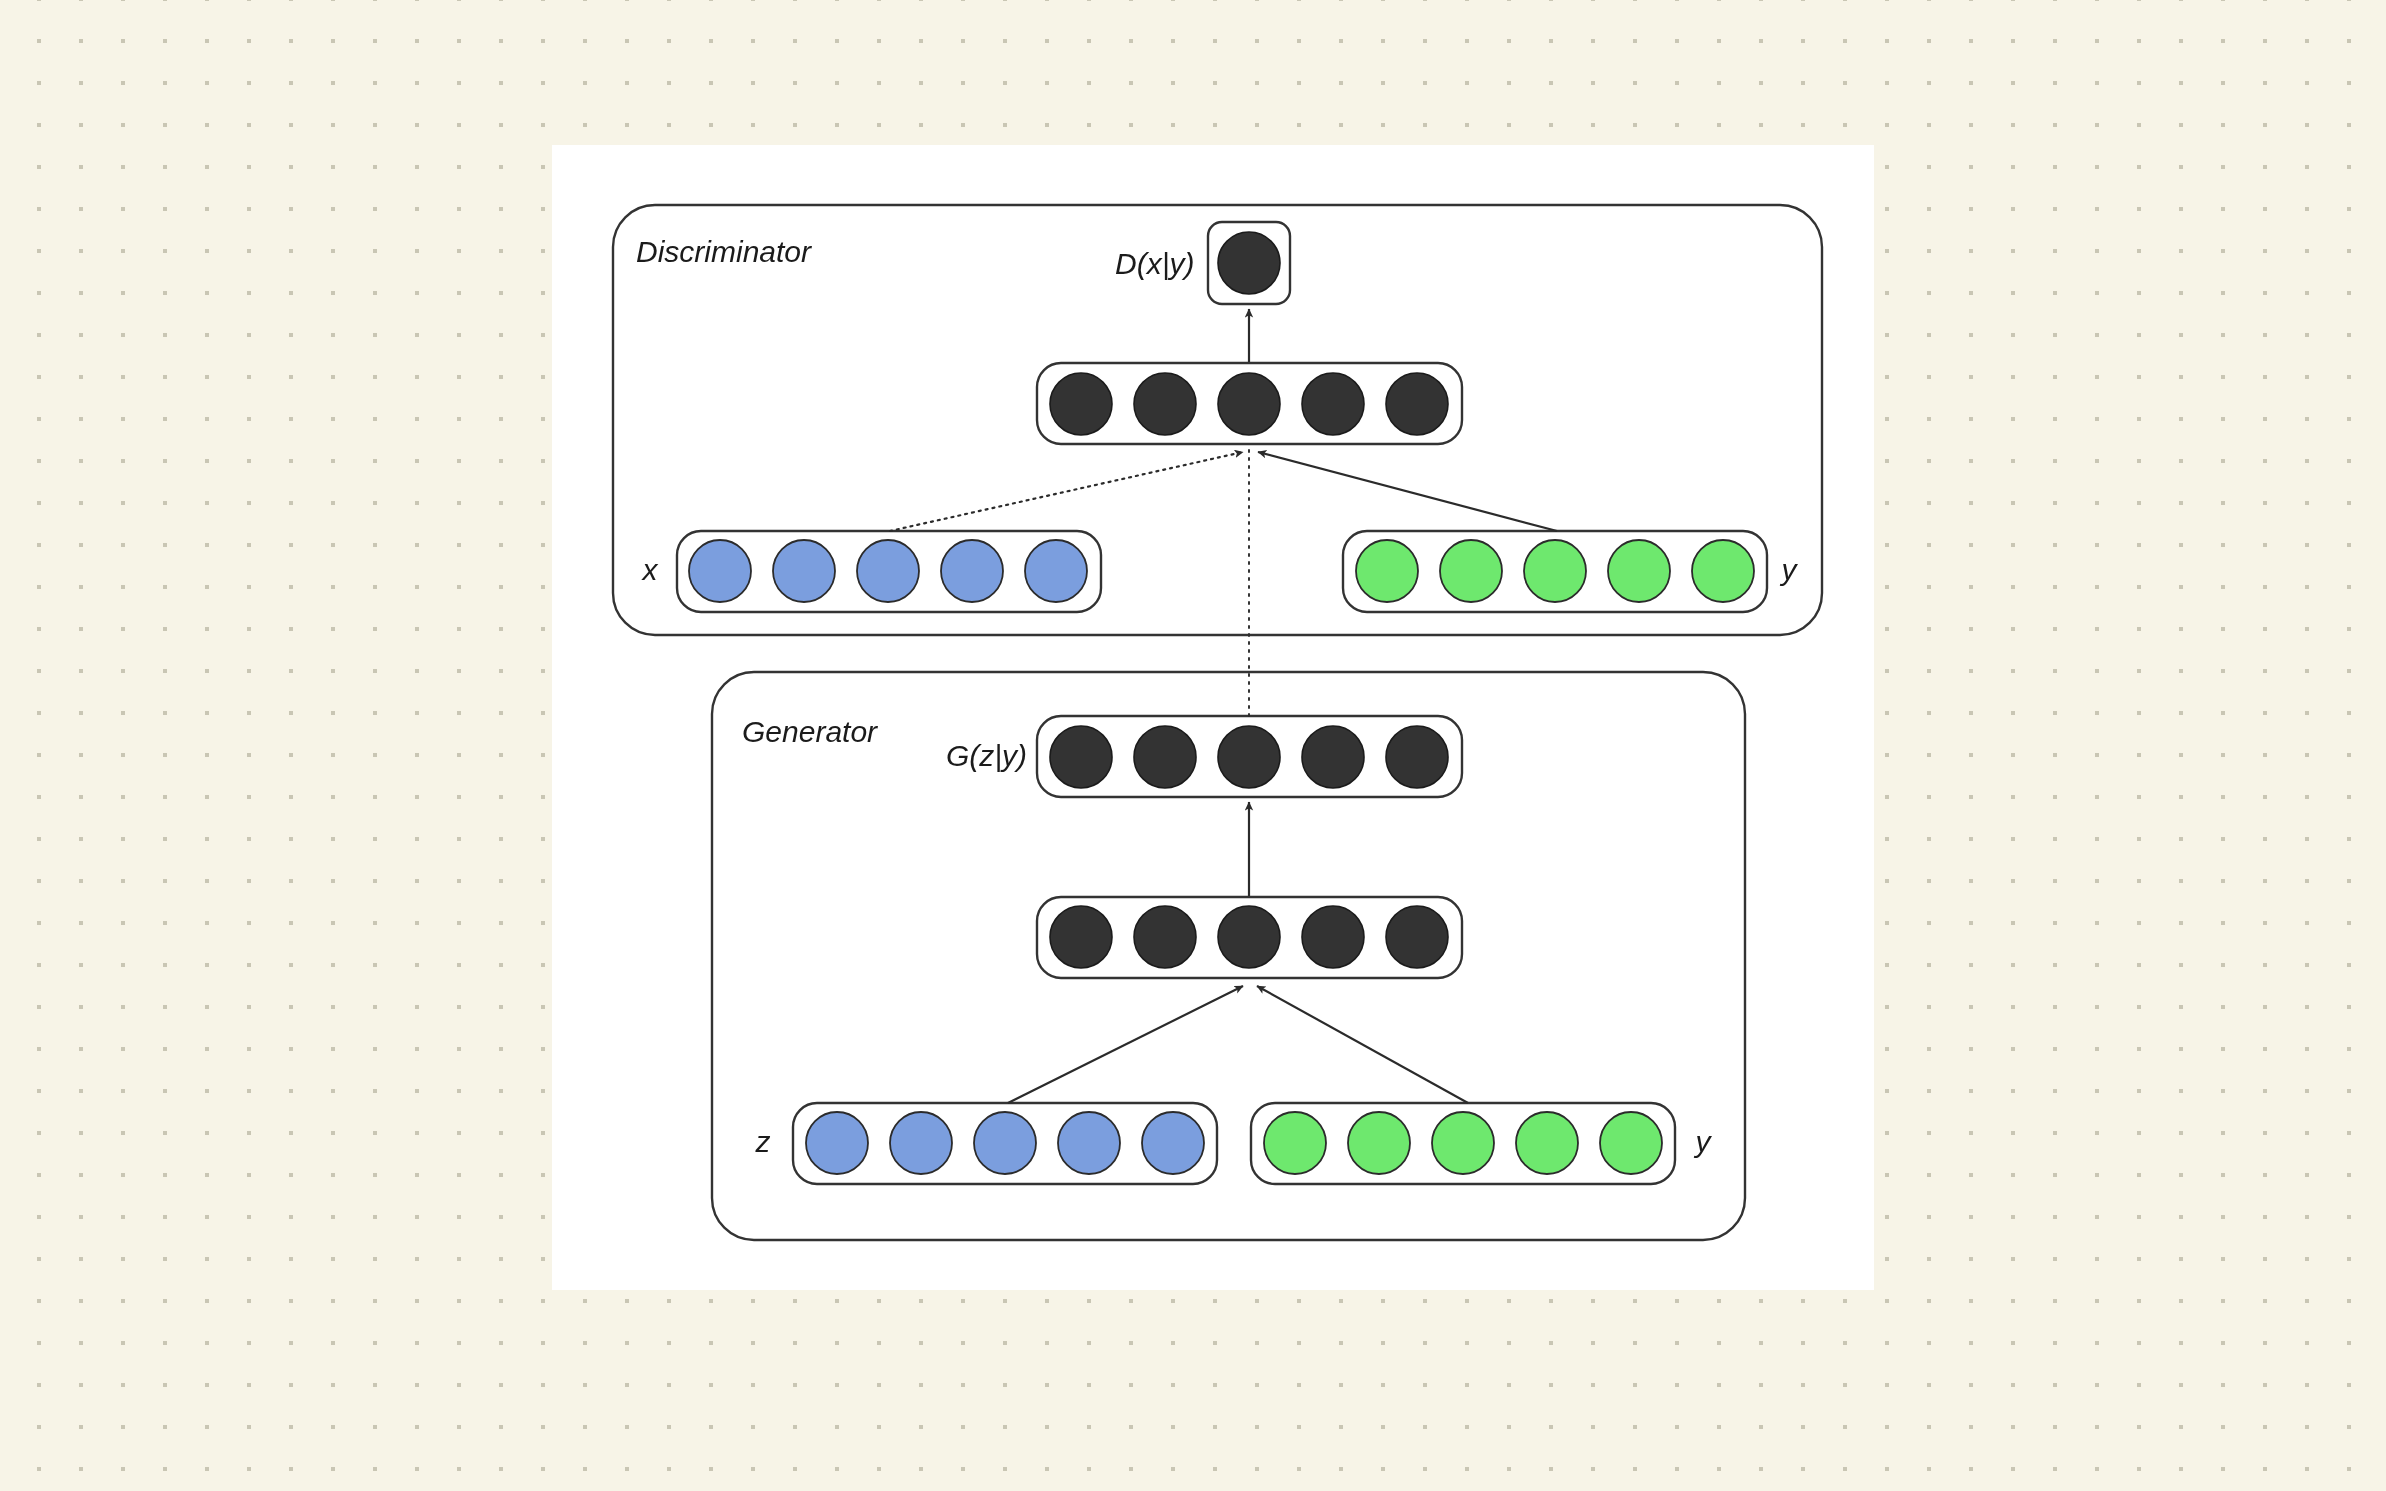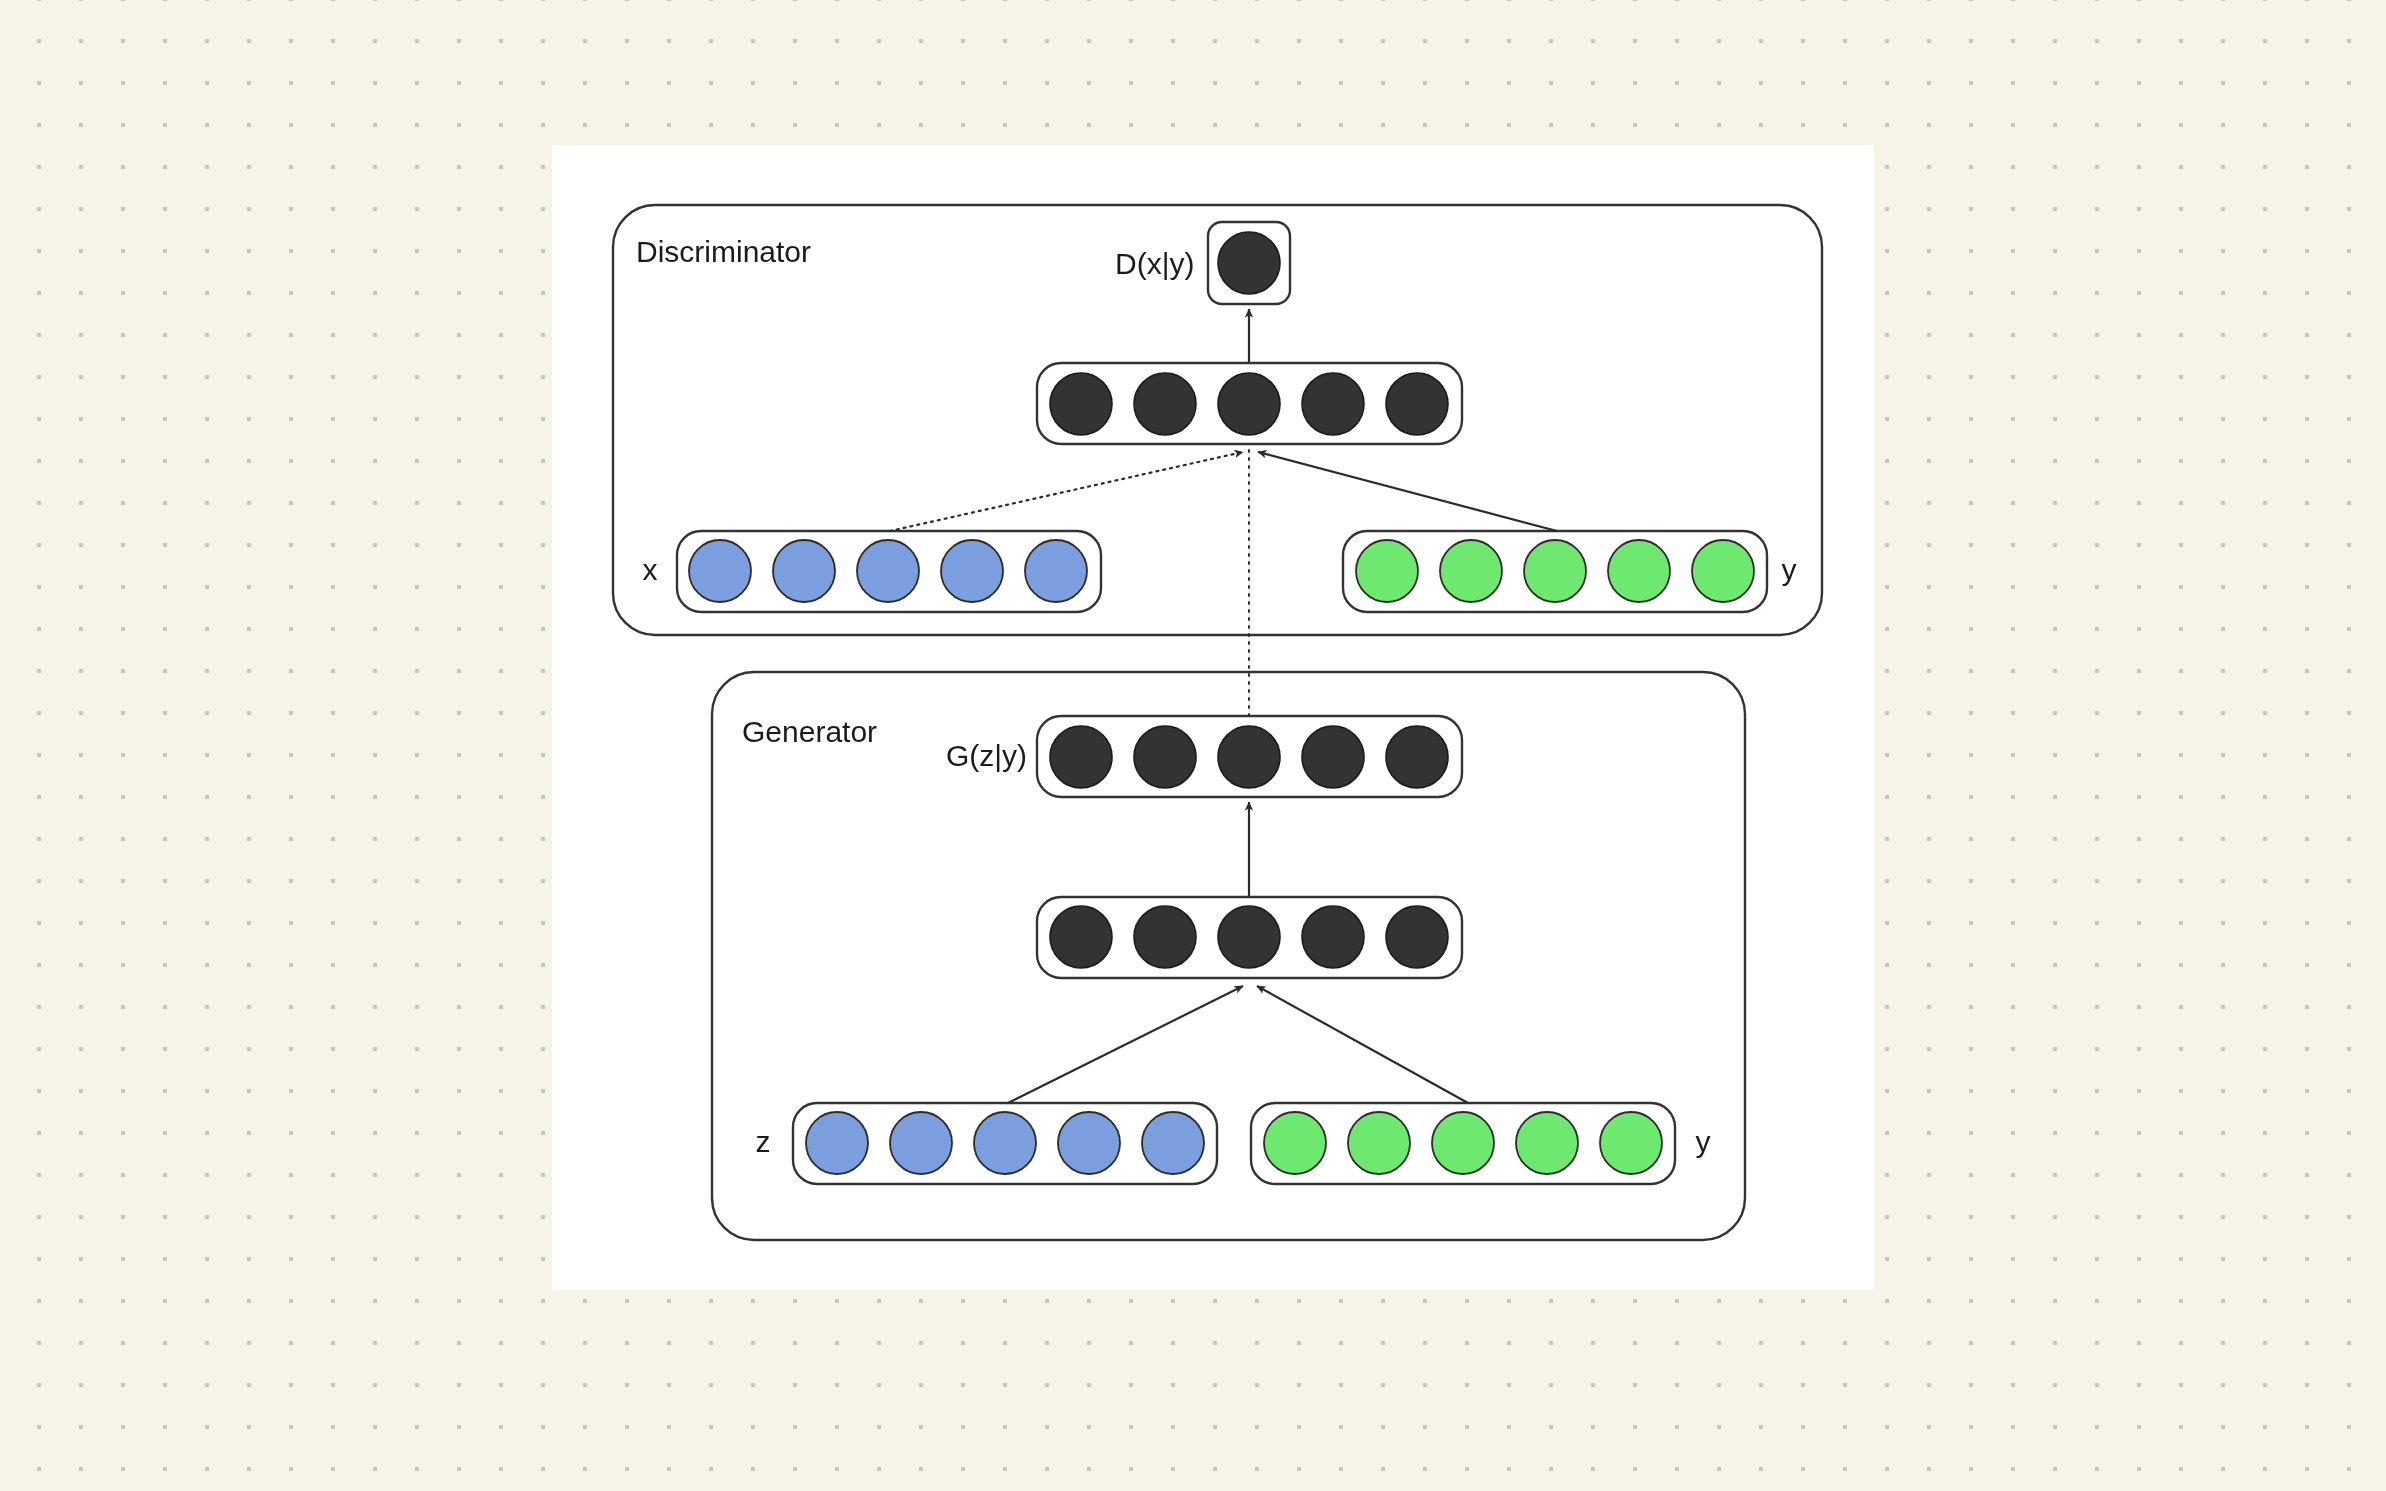--- a/index.html
+++ b/index.html
@@ -14,20 +14,21 @@
     background-image: radial-gradient(circle, #c9c6b4 2.2px, rgba(0,0,0,0) 2.4px);
     background-size: 42px 42px;
     background-position: 18px 20px;
     font-family: "Liberation Sans", sans-serif;
   }
   #stage {
     position: absolute;
     left: 0; top: 0;
     width: 2203px;
     height: 1491px;
+    font-style: italic;
   }
   .canvas-sheet {
     position: absolute;
     left: 552px;
     top: 145px;
     width: 1322px;
     height: 1145px;
     background: #ffffff;
   }
   svg.diagram {

